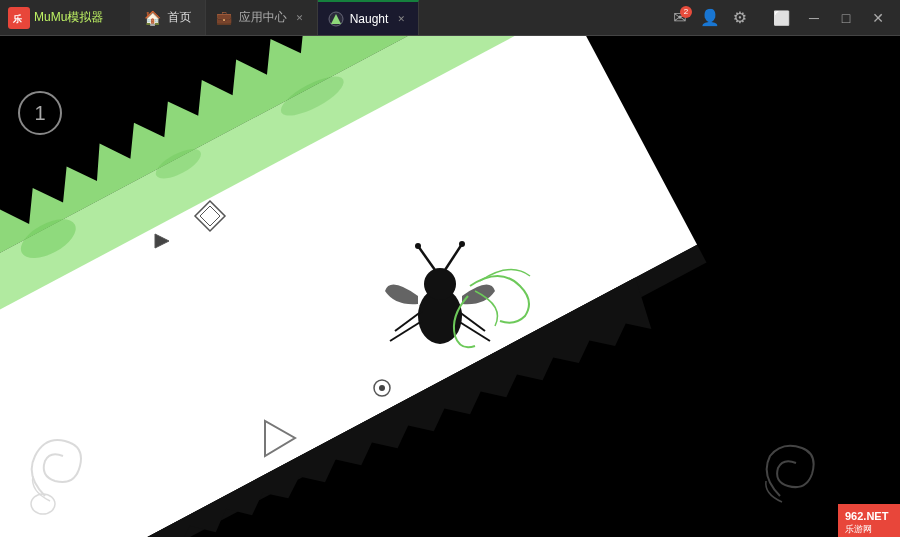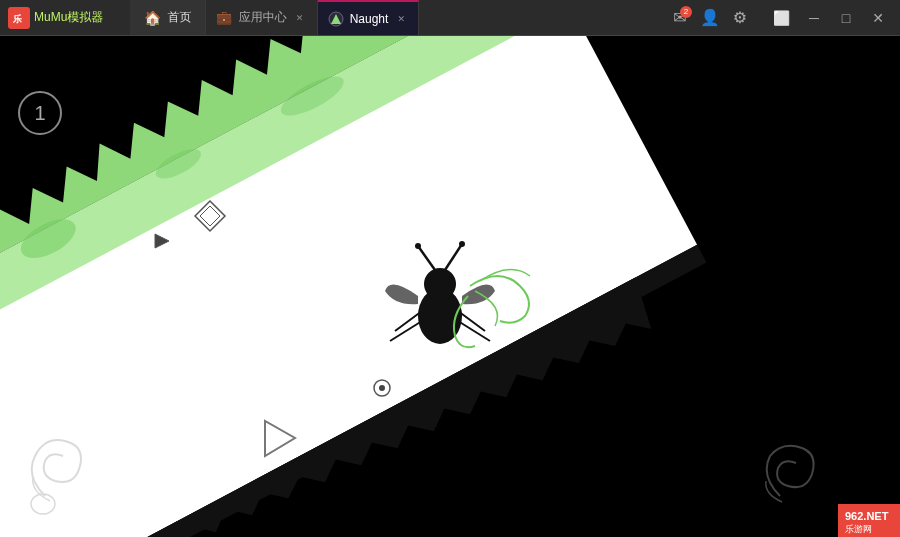--- a/index.html
+++ b/index.html
@@ -58,21 +58,21 @@
       color: #ddd;
       padding: 0 14px;
     }
     .tab.app-tab {
       background: #2b2b2b;
       color: #aaa;
     }
     .tab.active-tab {
       background: #1a1a2e;
       color: #fff;
-      border-top: 2px solid #be185d;
+      border-top: 2px solid #15803d;
     }
     .tab-close {
       width: 14px; height: 14px;
       border-radius: 50%;
       display: flex; align-items: center; justify-content: center;
       font-size: 9px;
       color: #888;
       cursor: pointer;
     }
 

